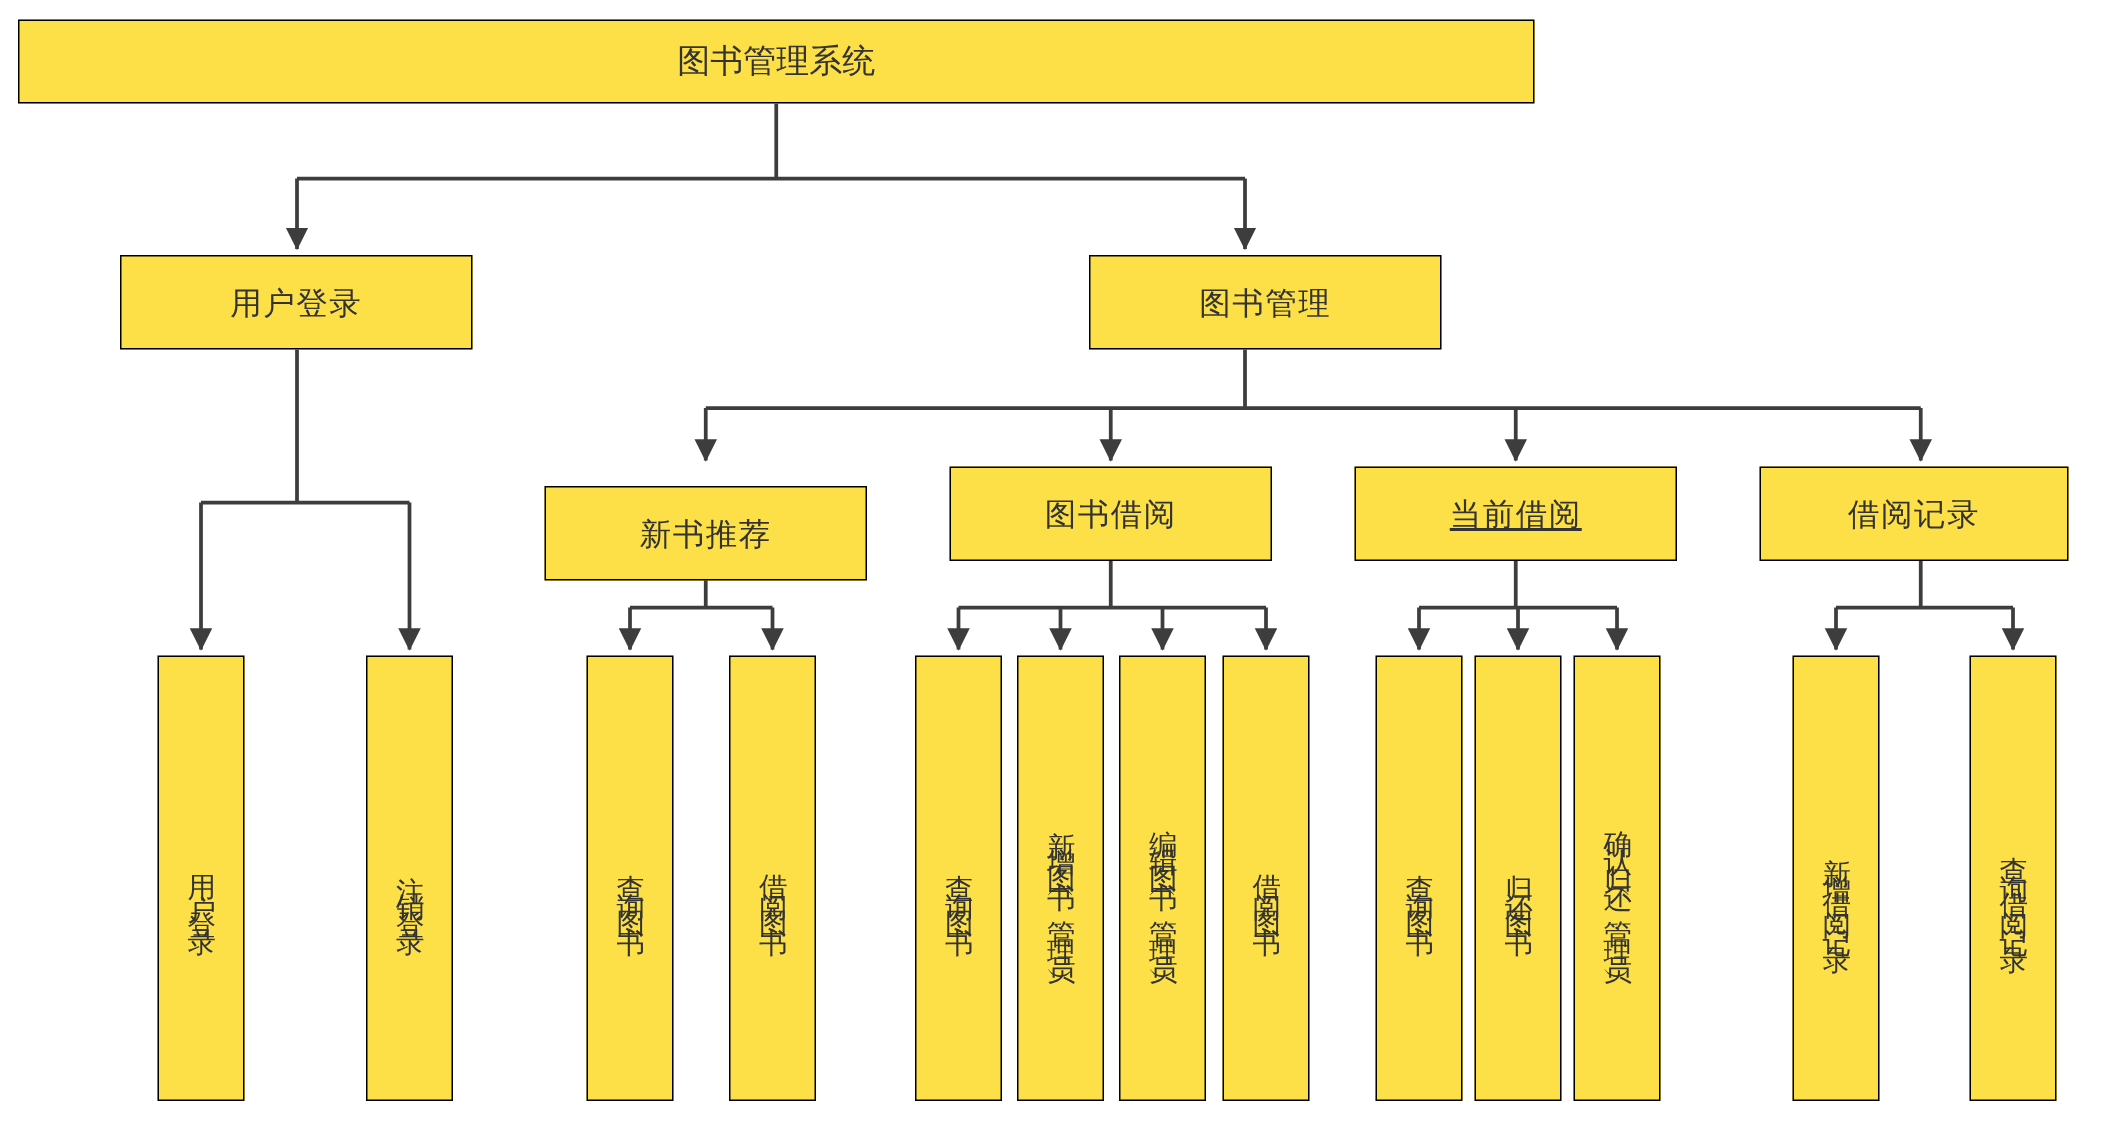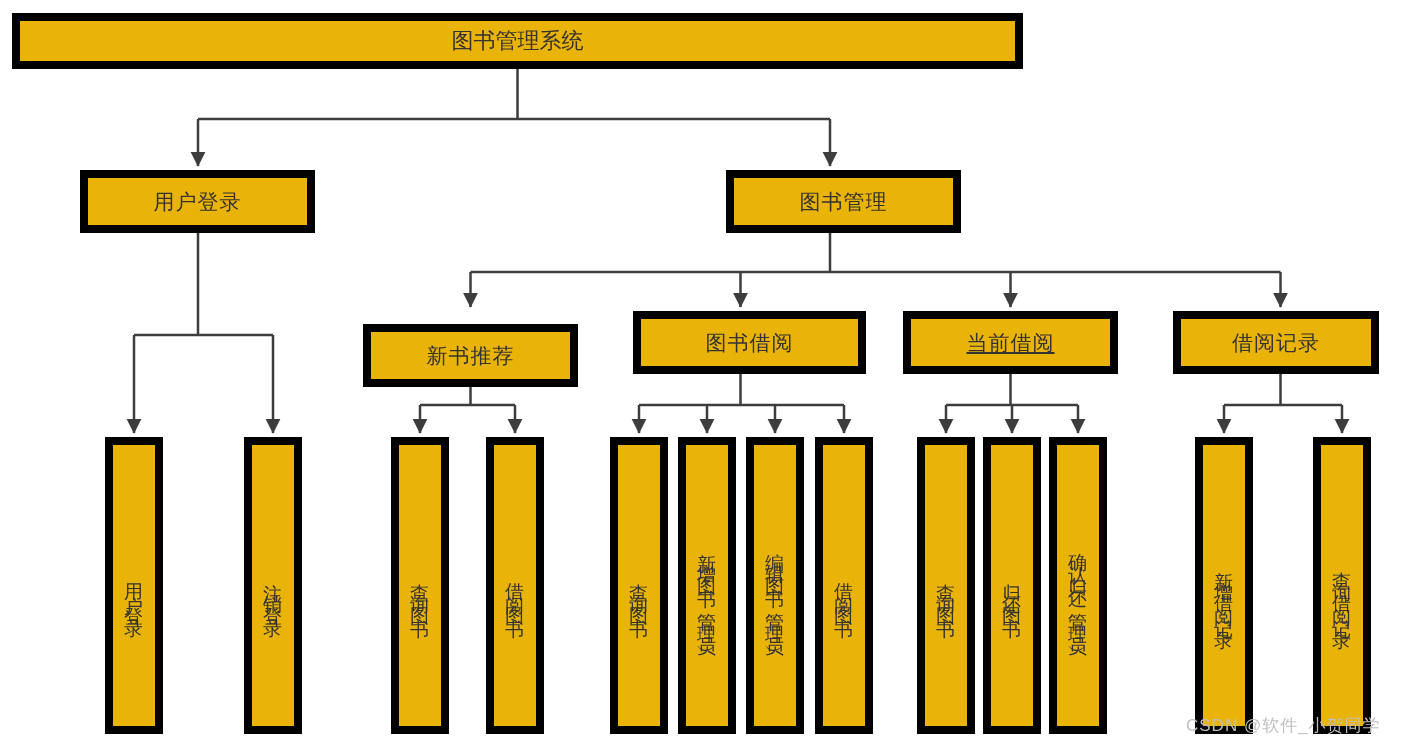--- a/index.html
+++ b/index.html
@@ -17,22 +17,22 @@
     width: 1405px; height: 747px;
   }
   .wires path.line {
     stroke: #3d3d3d;
     stroke-width: 2.5;
     fill: none;
   }
   .node {
     position: absolute;
     box-sizing: border-box;
-    border: 8px solid #000000;
-    background: #eab308;
+    border: 1px solid #000000;
+    background: #fde047;
     display: flex;
     align-items: center;
     justify-content: center;
     color: #333333;
     z-index: 2;
   }
   .node.lvl-root { font-size: 22px; }
   .node.lvl-h { font-size: 21px; letter-spacing: 1px; }
   .vtext {
     writing-mode: vertical-rl;
@@ -108,21 +108,21 @@
   <div class="node lvl-h" style="left:80px; top:170px; width:235px; height:63px;">
     <span>用户登录</span>
   </div>
   <div class="node lvl-h" style="left:712px; top:170px; width:235px; height:63px;margin-left:14px;">
     <span>图书管理</span>
   </div>
 
   <div class="node lvl-h" style="left:363px; top:311px; width:215px; height:63px;margin-top:13px;">
     <span>新书推荐</span>
   </div>
-  <div class="node lvl-h" style="left:633px; top:311px; width:233px; height:63px;">
+  <div class="node lvl-h" style="left:633px; top:311px; width:215px; height:63px;">
     <span>图书借阅</span>
   </div>
   <div class="node lvl-h" style="left:903px; top:311px; width:215px; height:63px;text-decoration:underline;">
     <span>当前借阅</span>
   </div>
   <div class="node lvl-h" style="left:1173px; top:311px; width:206px; height:63px;">
     <span>借阅记录</span>
   </div>
 
   <div class="node" style="left:105px; top:437px; width:58px; height:297px;">
@@ -162,15 +162,14 @@
     <span class="vtext">确认归还（管理员）</span>
   </div>
 
   <div class="node" style="left:1195px; top:437px; width:58px; height:297px;">
     <span class="vtext">新增借阅记录</span>
   </div>
   <div class="node" style="left:1313px; top:437px; width:58px; height:297px;">
     <span class="vtext">查询借阅记录</span>
   </div>
 
-  <div class="watermark">CSDN @软件_小贺同学</div>
 
 </div>
 
 </body></html>

